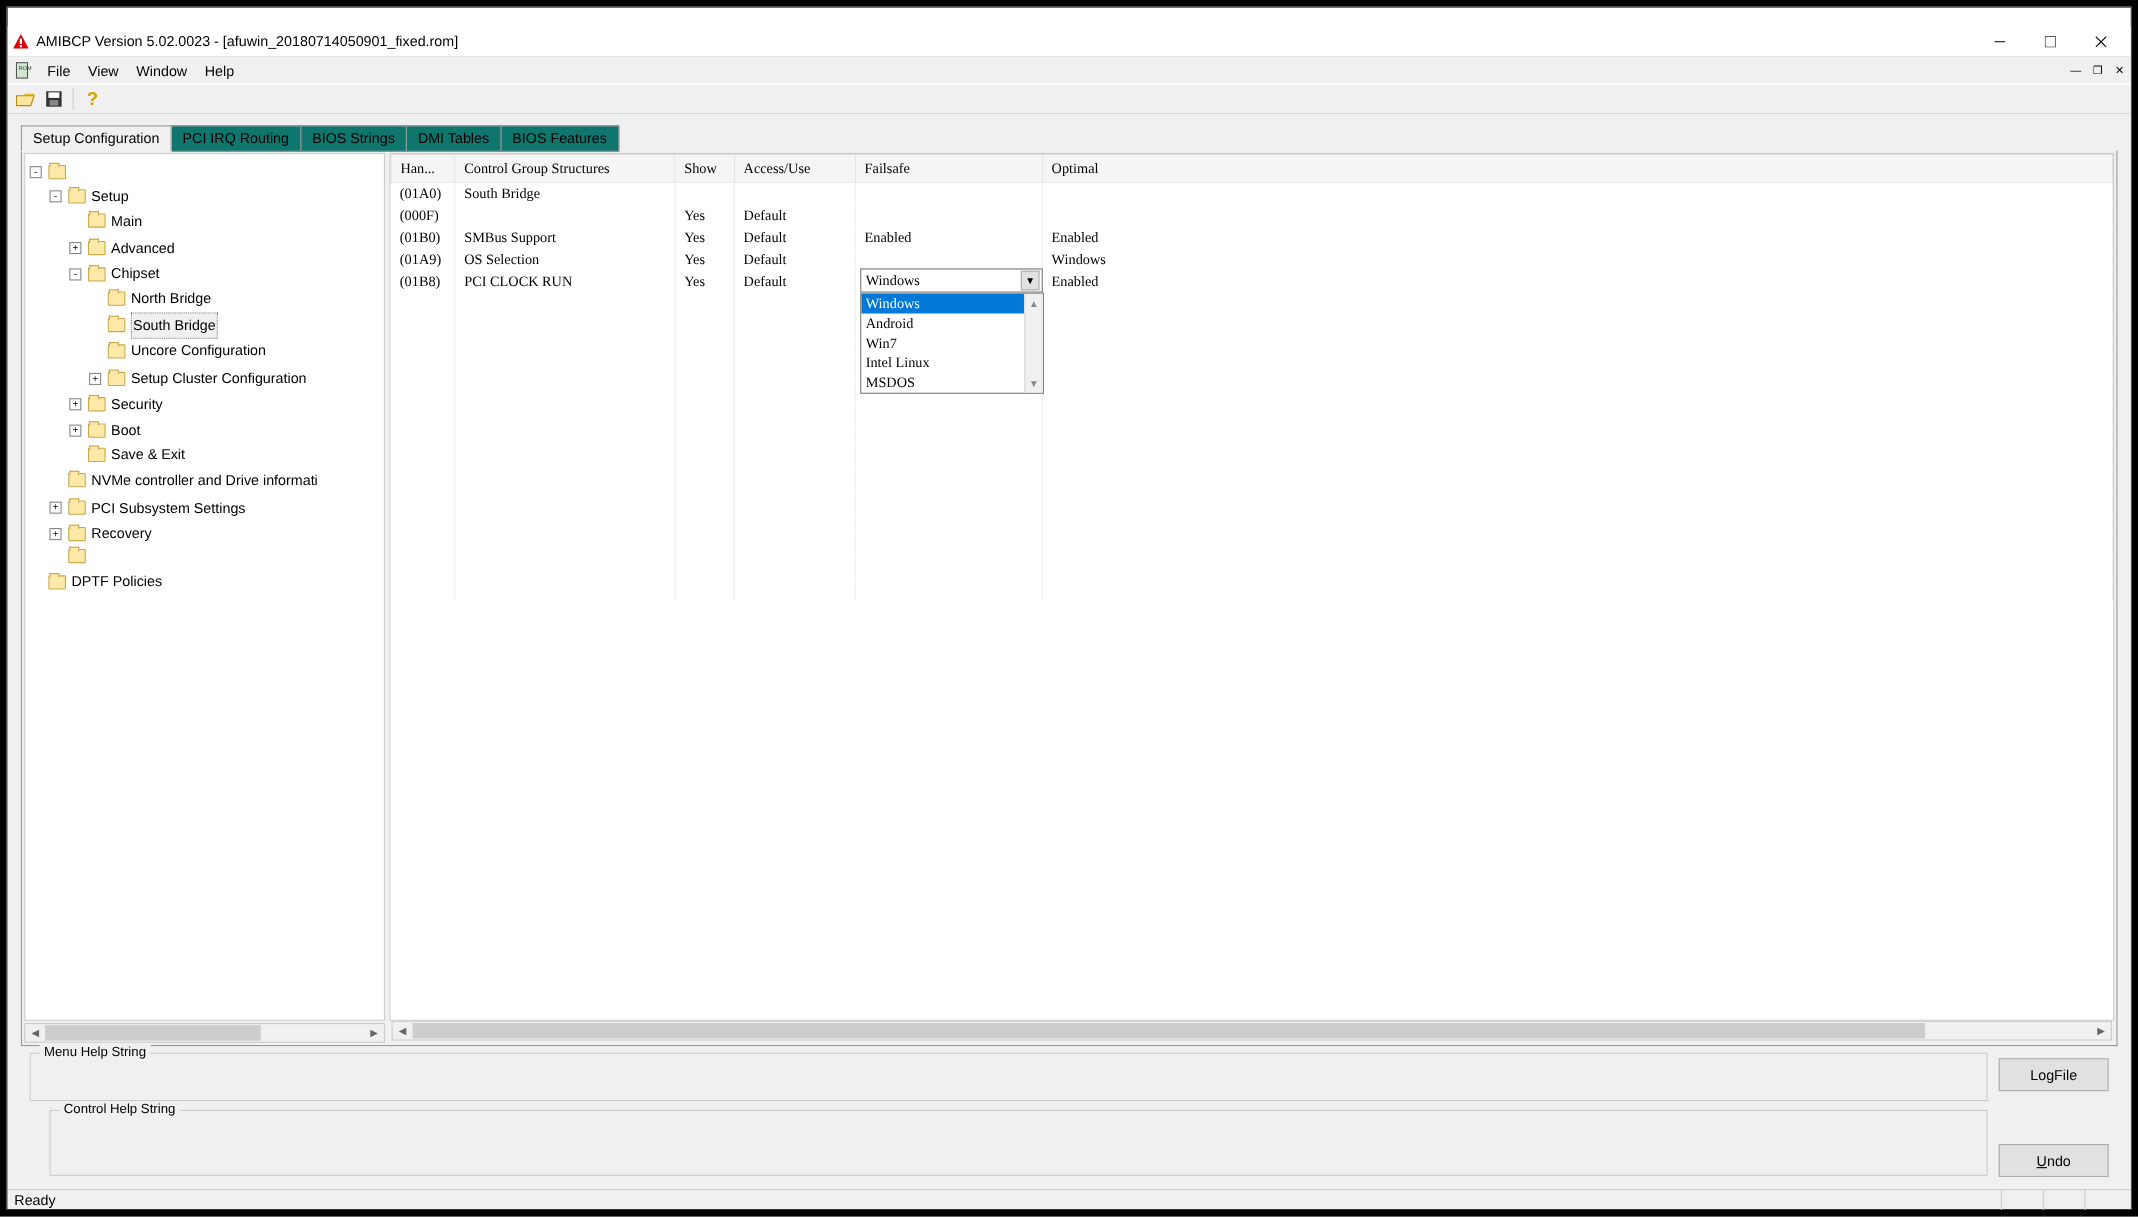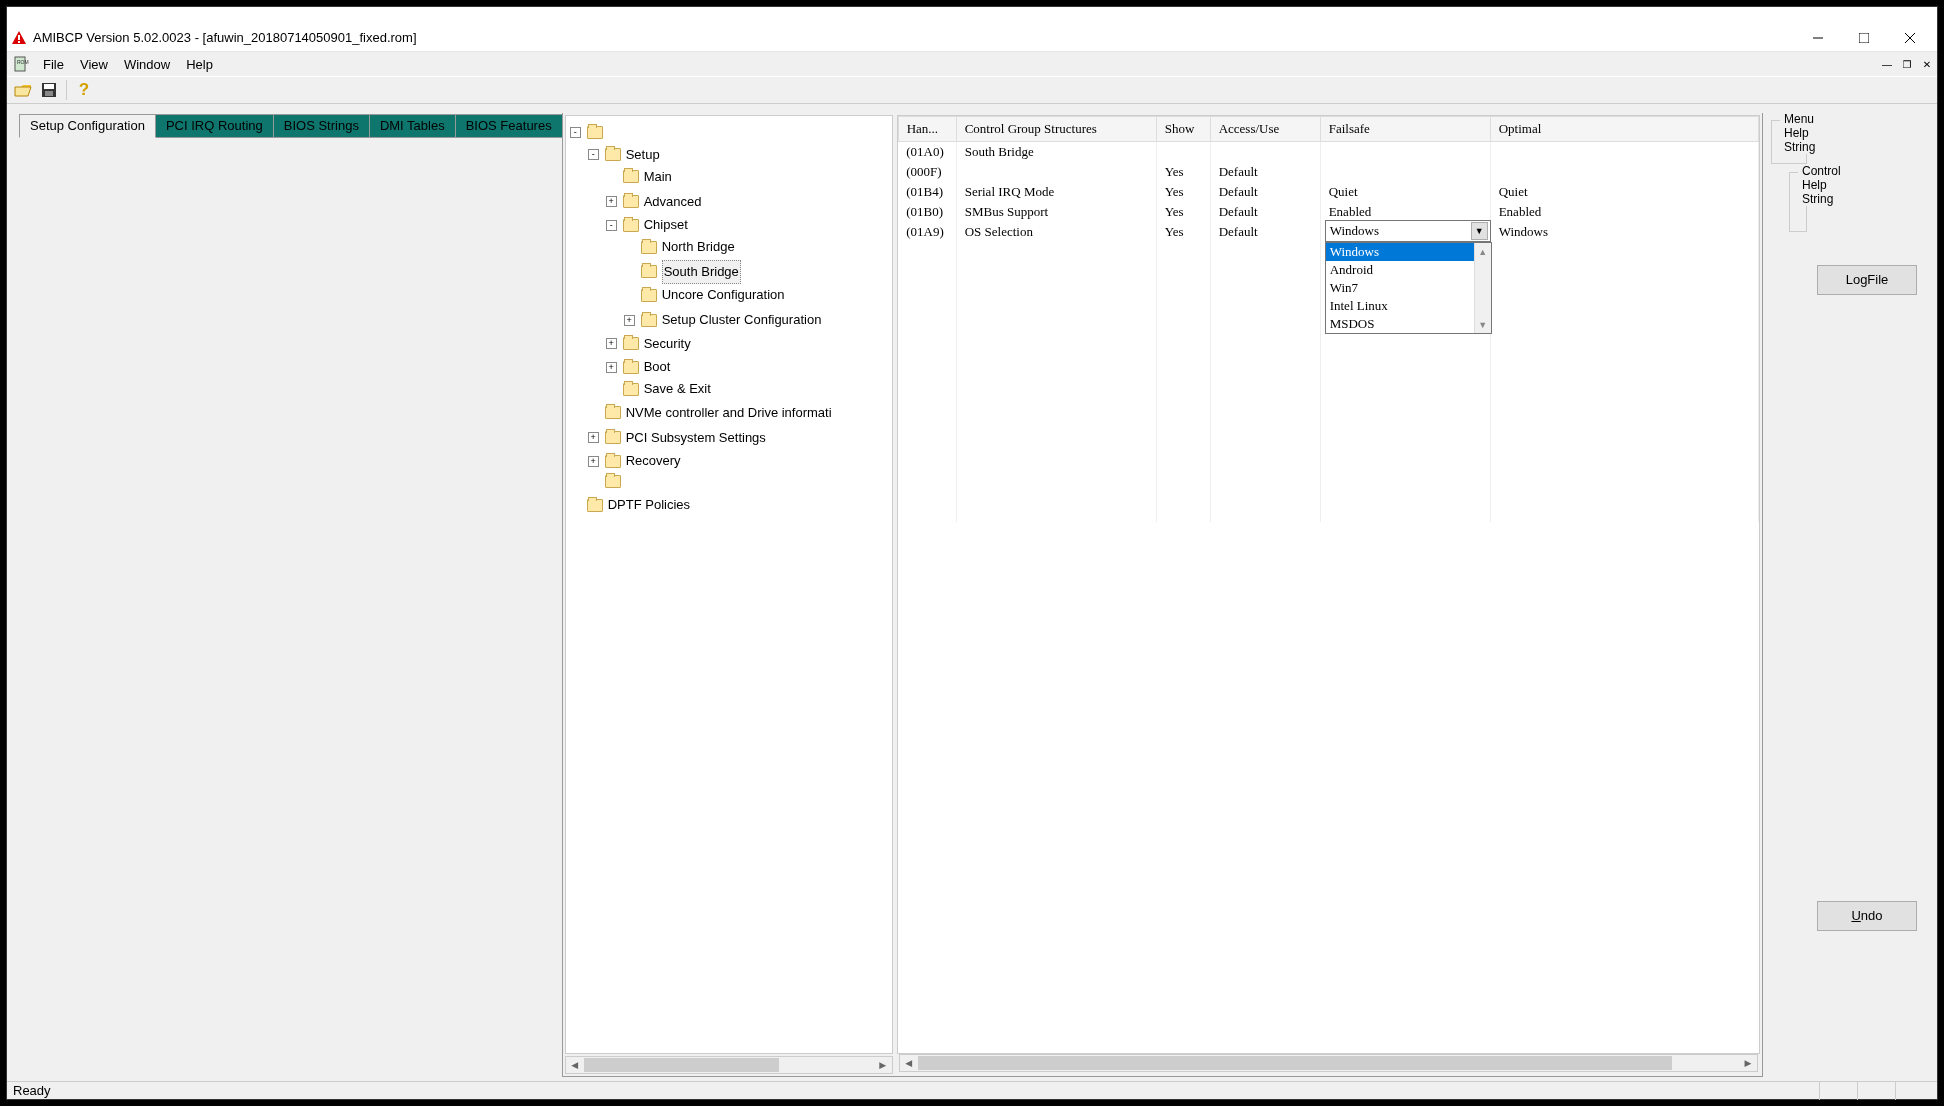--- a/index.html
+++ b/index.html
@@ -21,21 +21,21 @@
   }
   .mdi-row .doc-icon { width:16px; height:16px; margin: 0 6px; }
   .menubar { display:flex; height:24px; align-items:center; }
   .menubar .menu-item { padding:0 8px; cursor:default; }
   .mdi-controls { margin-left:auto; display:flex; }
   .mdi-controls .mdi-btn { width:20px; height:18px; display:flex; align-items:center; justify-content:center; font-size:10px; }
   .toolbar { height:28px; background:#f0f0f0; border-top:1px solid #fff; border-bottom:1px solid #ccc; display:flex; align-items:center; padding:0 4px; gap:2px; }
   .tool-btn { width:24px; height:24px; display:flex; align-items:center; justify-content:center; }
   .tool-sep { width:1px; height:20px; background:#ccc; margin:0 3px; }
   .content {
-    flex:1; background:#f0f0f0; padding:10px 12px 4px 12px; display:flex; flex-direction:row;
+    flex:1; background:#f0f0f0; padding:10px 12px 4px 12px; display:flex; flex-direction:column;
     overflow:hidden;
   }
   .tabs { display:flex; height:24px; }
   .tab {
     padding:3px 10px; border:1px solid #999; background:#0f766e;
     margin-right:-1px; font-size:13px; cursor:default;
   }
   .tab.active { background:#f0f0f0; border-bottom:1px solid #f0f0f0; position:relative; z-index:2; border-top:1px solid #999;}
   .tab-page { border:1px solid #999; border-top:none; flex:1; display:flex; overflow:hidden; margin-top:-1px; flex-direction:column;}
   .split { flex:1; display:flex; overflow:hidden; }
@@ -304,42 +304,42 @@
                   </tr>
                   <tr>
                     <td>(000F)</td>
                     <td></td>
                     <td>Yes</td>
                     <td>Default</td>
                     <td></td>
                     <td></td>
                   </tr>
                   <tr>
-                    <td>(01B4)</td>
-                    <td>Serial IRQ Mode</td>
-                    <td>Yes</td>
-                    <td>Default</td>
-                    <td>Quiet</td>
-                    <td>Quiet</td>
-                  </tr>
-                  <tr>
                     <td>(01B0)</td>
                     <td>SMBus Support</td>
                     <td>Yes</td>
                     <td>Default</td>
                     <td>Enabled</td>
                     <td>Enabled</td>
                   </tr>
                   <tr>
                     <td>(01A9)</td>
                     <td>OS Selection</td>
                     <td>Yes</td>
                     <td>Default</td>
                     <td></td>
                     <td>Windows</td>
+                  </tr>
+                  <tr>
+                    <td>(01B8)</td>
+                    <td>PCI CLOCK RUN</td>
+                    <td>Yes</td>
+                    <td>Default</td>
+                    <td></td>
+                    <td>Enabled</td>
                   </tr>
                   <tr>
                     <td>&nbsp;</td>
                     <td>&nbsp;</td>
                     <td>&nbsp;</td>
                     <td>&nbsp;</td>
                     <td>&nbsp;</td>
                     <td>&nbsp;</td>
                   </tr>
                   <tr>

